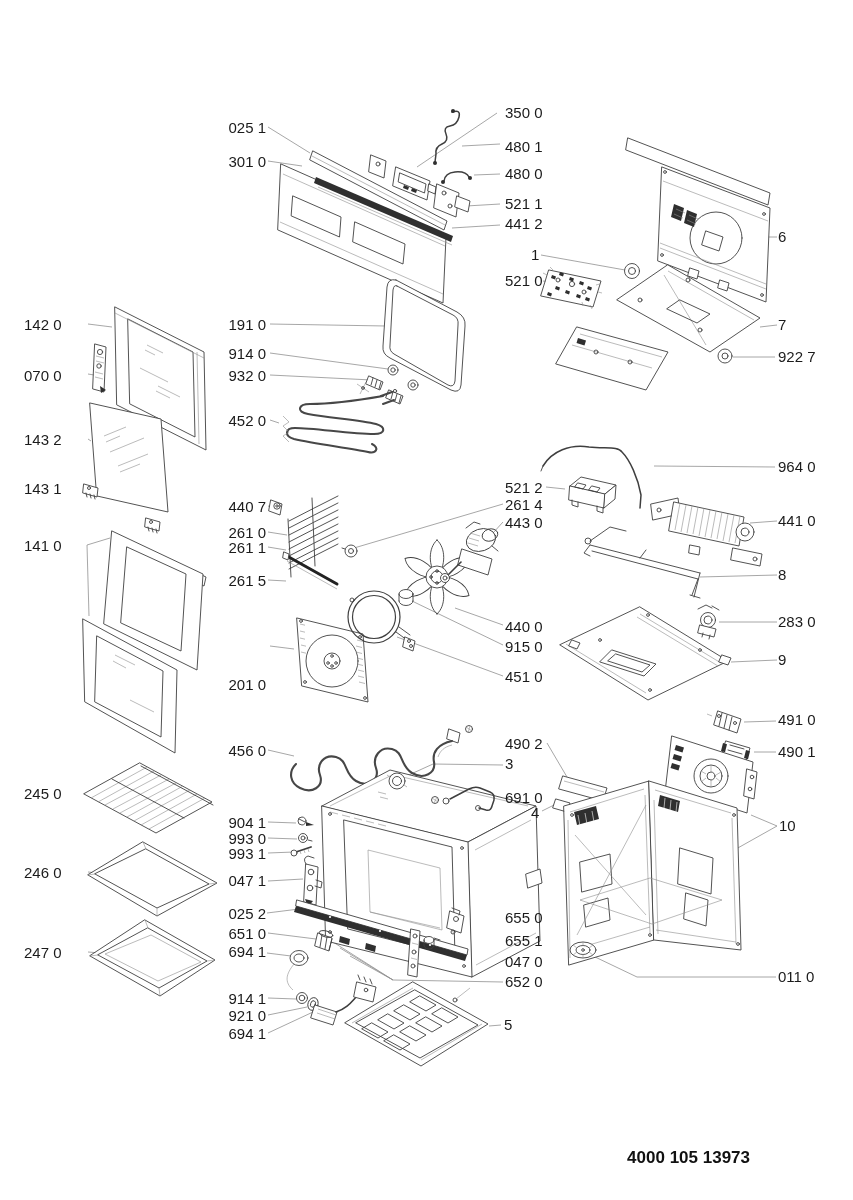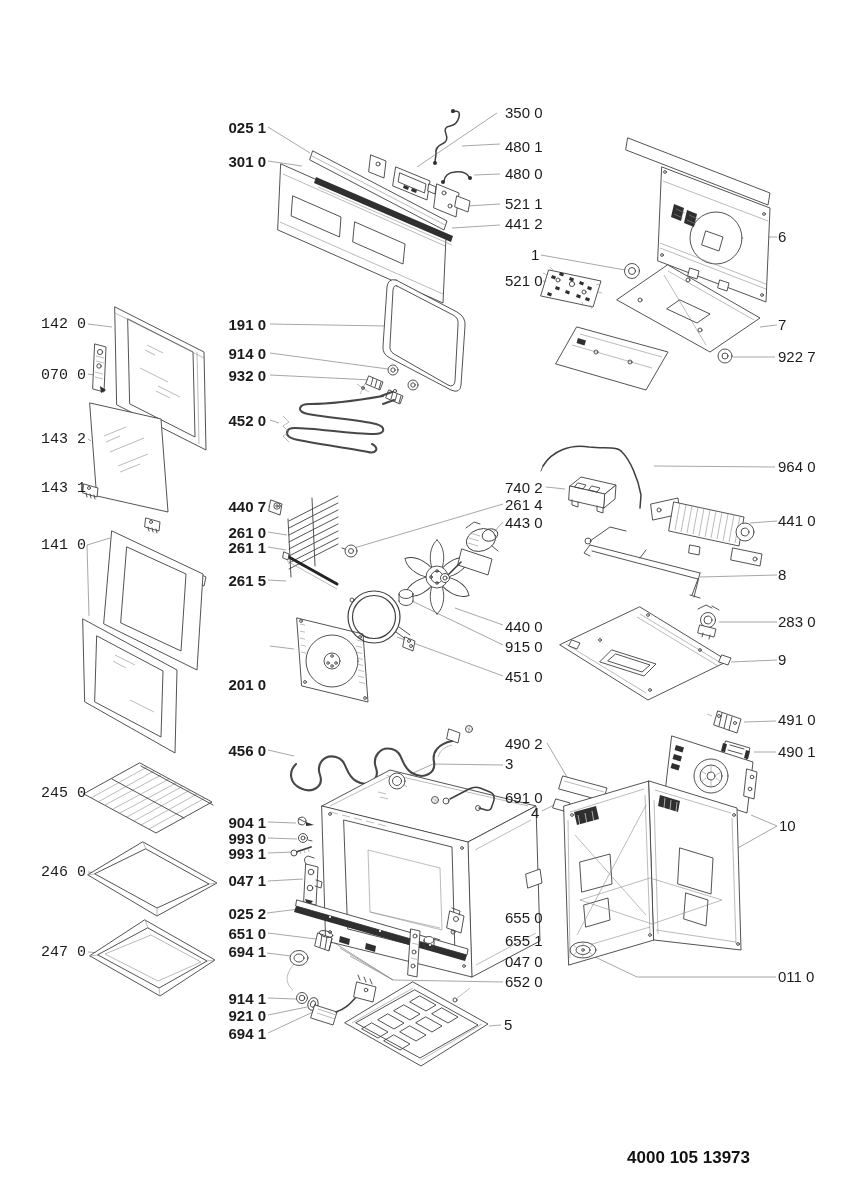--- a/index.html
+++ b/index.html
@@ -1,21 +1,21 @@
 <!DOCTYPE html>
 <html><head>
 <meta charset="utf-8">
 <style>
   html,body{margin:0;padding:0;background:#fff;}
   #page{position:relative;width:853px;height:1200px;background:#fff;overflow:hidden;
         font-family:"Liberation Sans",sans-serif;}
   #art{position:absolute;left:0;top:0;}
   .lbl{position:absolute;font-size:15px;line-height:18px;color:#1b1b1b;white-space:nowrap;}
-  .lc1{left:24px;width:62px;text-align:right;font-family:Liberation Mono, monospace;}
-  .lc2{left:182px;width:84px;text-align:right;font-weight:bold;}
+  .lc1{left:24px;width:62px;}
+  .lc2{left:182px;width:84px;text-align:right;}
   .rc1{left:505px;}
   .rc2{left:778px;}
   #footer-code{position:absolute;left:600px;top:1148px;width:150px;text-align:right;
         font-size:17px;font-weight:bold;color:#111;}
   
   .s{stroke:#3f3f3f;stroke-width:.9;fill:none;stroke-linejoin:round;stroke-linecap:round;}
   .f{stroke:#3f3f3f;stroke-width:.9;fill:#fff;stroke-linejoin:round;stroke-linecap:round;}
   .d{fill:#2f2f2f;stroke:none;}
   .t{stroke:#474747;stroke-width:2.1;fill:none;stroke-linecap:round;stroke-linejoin:round;}
   .thin{stroke:#8d8d8d;stroke-width:.6;fill:none;}
@@ -548,21 +548,21 @@
   <div class="lbl lc2" style="top:1007px">921 0</div>
   <div class="lbl lc2" style="top:1025px">694 1</div>
 
   <div class="lbl rc1" style="top:104px">350 0</div>
   <div class="lbl rc1" style="top:138px">480 1</div>
   <div class="lbl rc1" style="top:165px">480 0</div>
   <div class="lbl rc1" style="top:195px">521 1</div>
   <div class="lbl rc1" style="top:215px">441 2</div>
   <div class="lbl" style="left:531px;top:246px">1</div>
   <div class="lbl rc1" style="top:272px">521 0</div>
-  <div class="lbl rc1" style="top:479px">740 2</div>
+  <div class="lbl rc1" style="top:479px">521 2</div>
   <div class="lbl rc1" style="top:496px">261 4</div>
   <div class="lbl rc1" style="top:514px">443 0</div>
   <div class="lbl rc1" style="top:618px">440 0</div>
   <div class="lbl rc1" style="top:638px">915 0</div>
   <div class="lbl rc1" style="top:668px">451 0</div>
   <div class="lbl rc1" style="top:735px">490 2</div>
   <div class="lbl" style="left:505px;top:755px">3</div>
   <div class="lbl rc1" style="top:789px">691 0</div>
   <div class="lbl" style="left:531px;top:804px">4</div>
   <div class="lbl rc1" style="top:909px">655 0</div>

